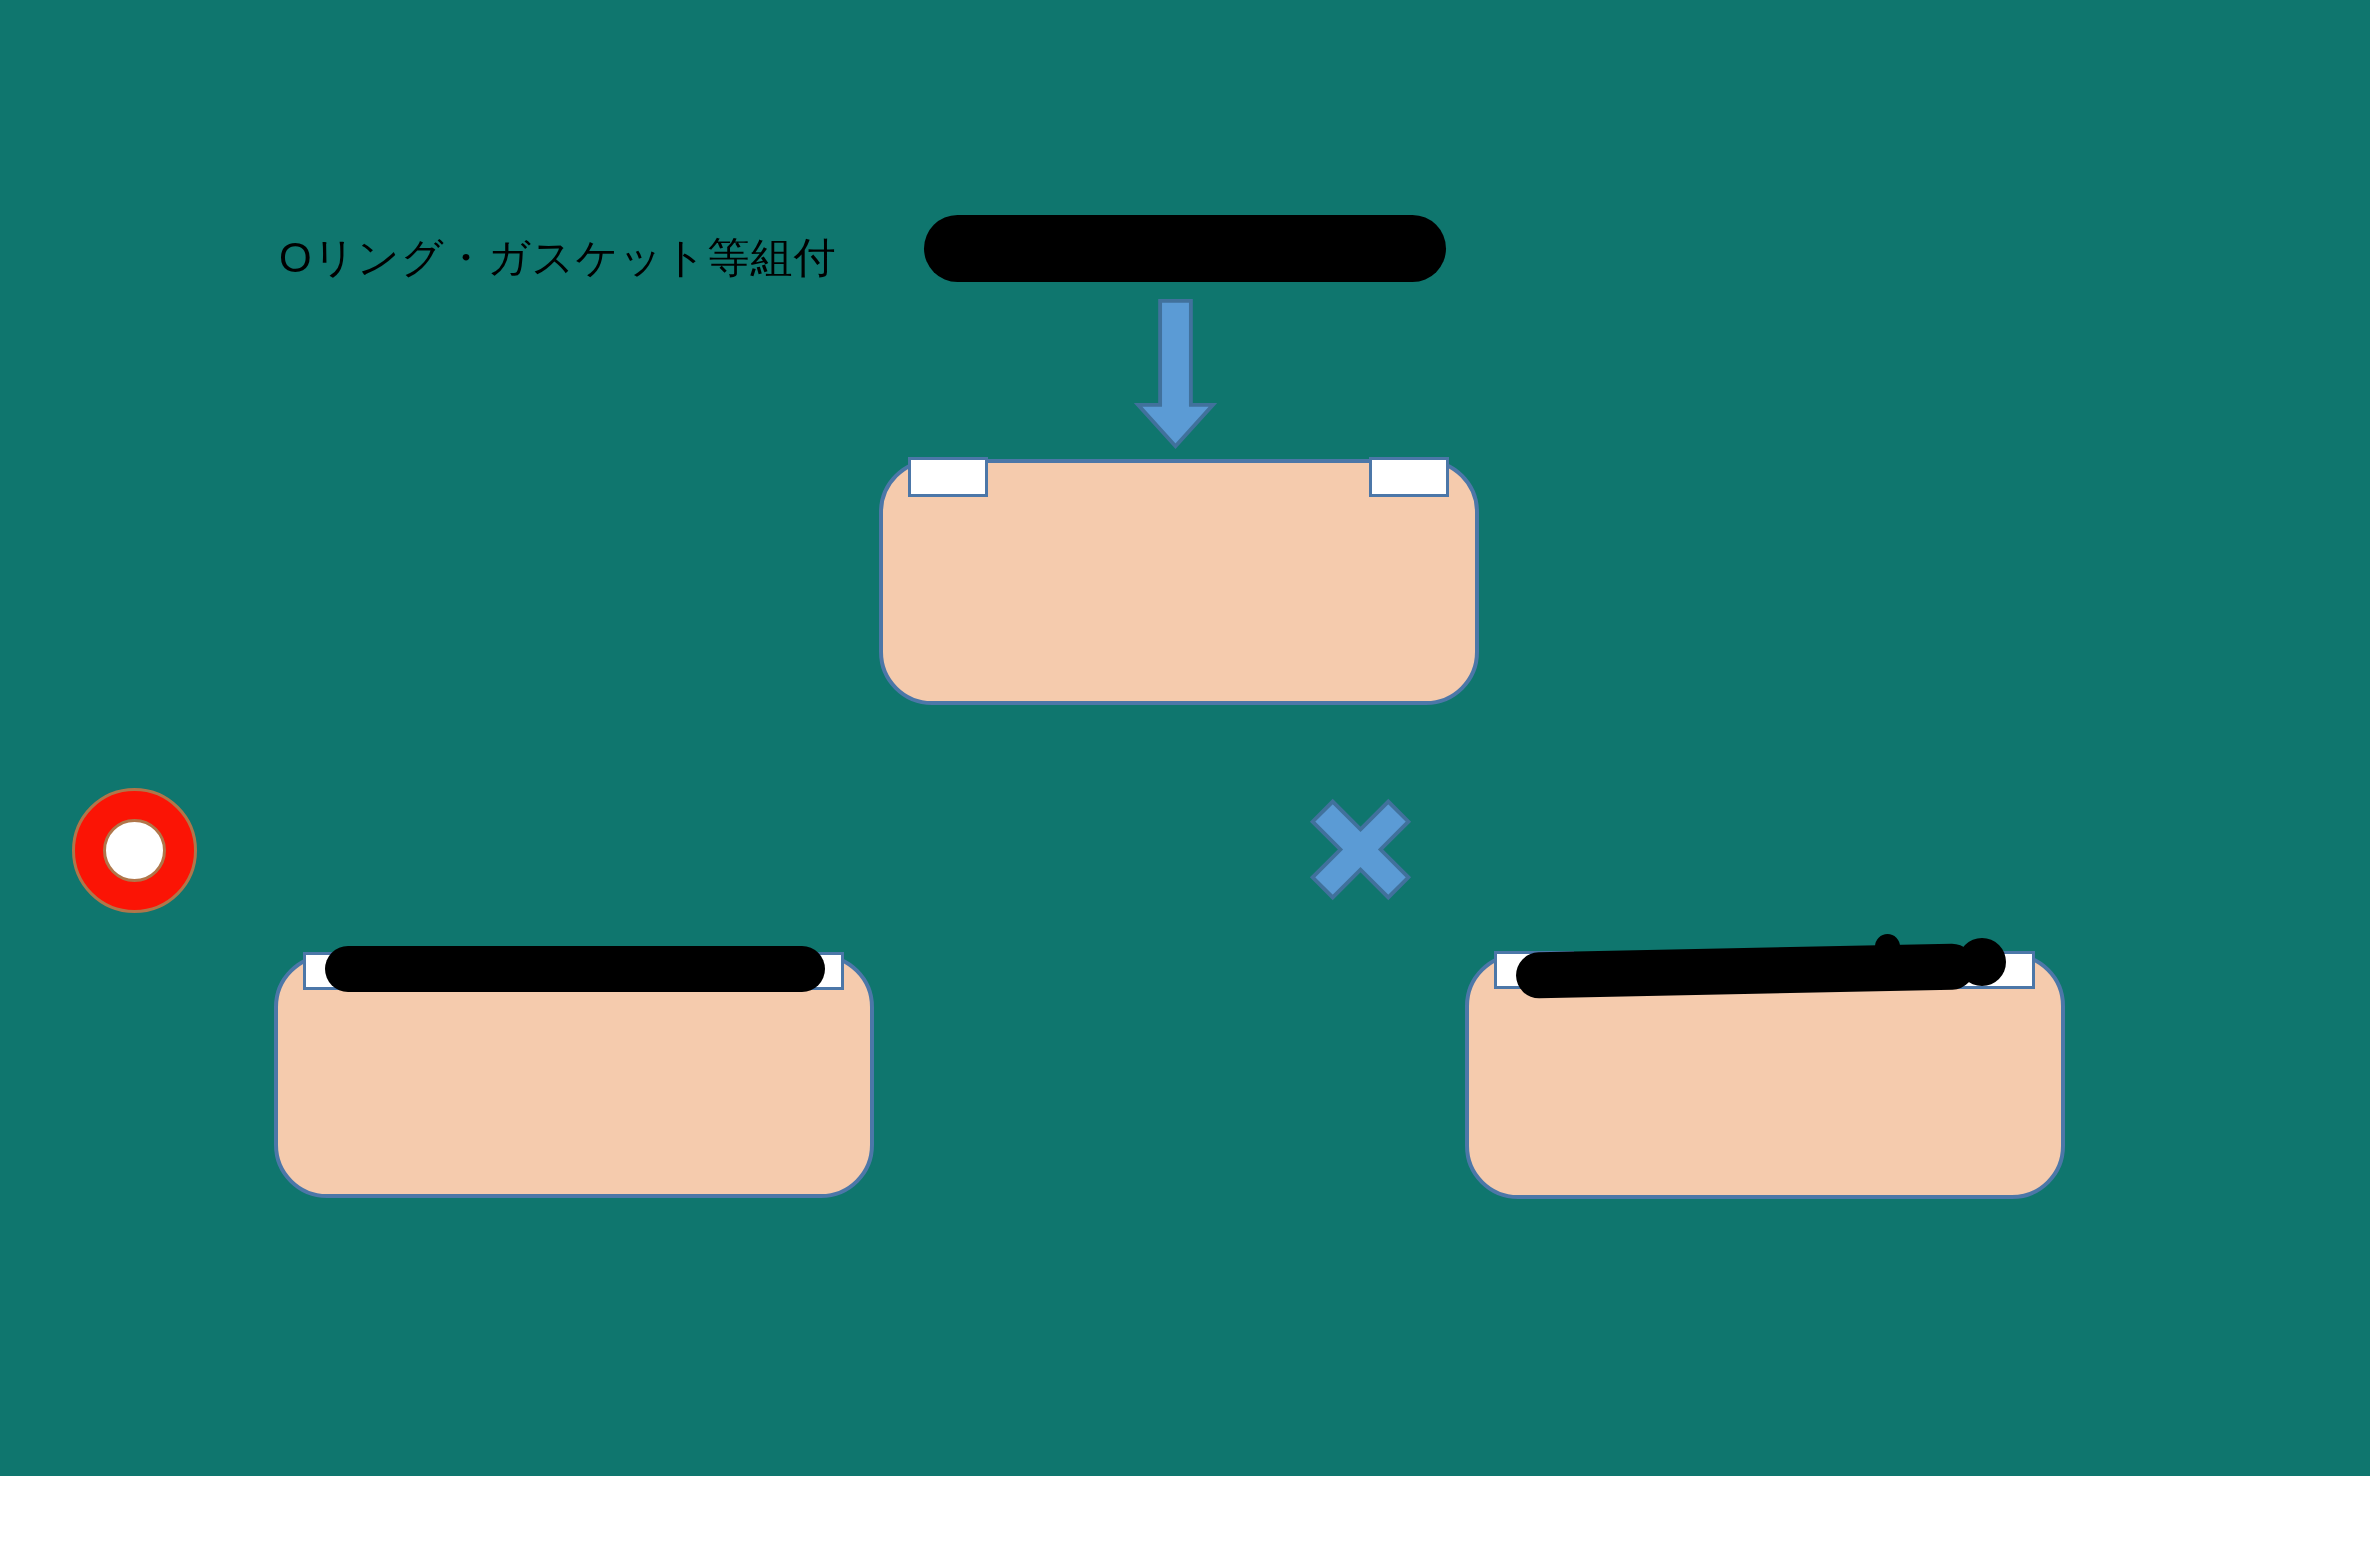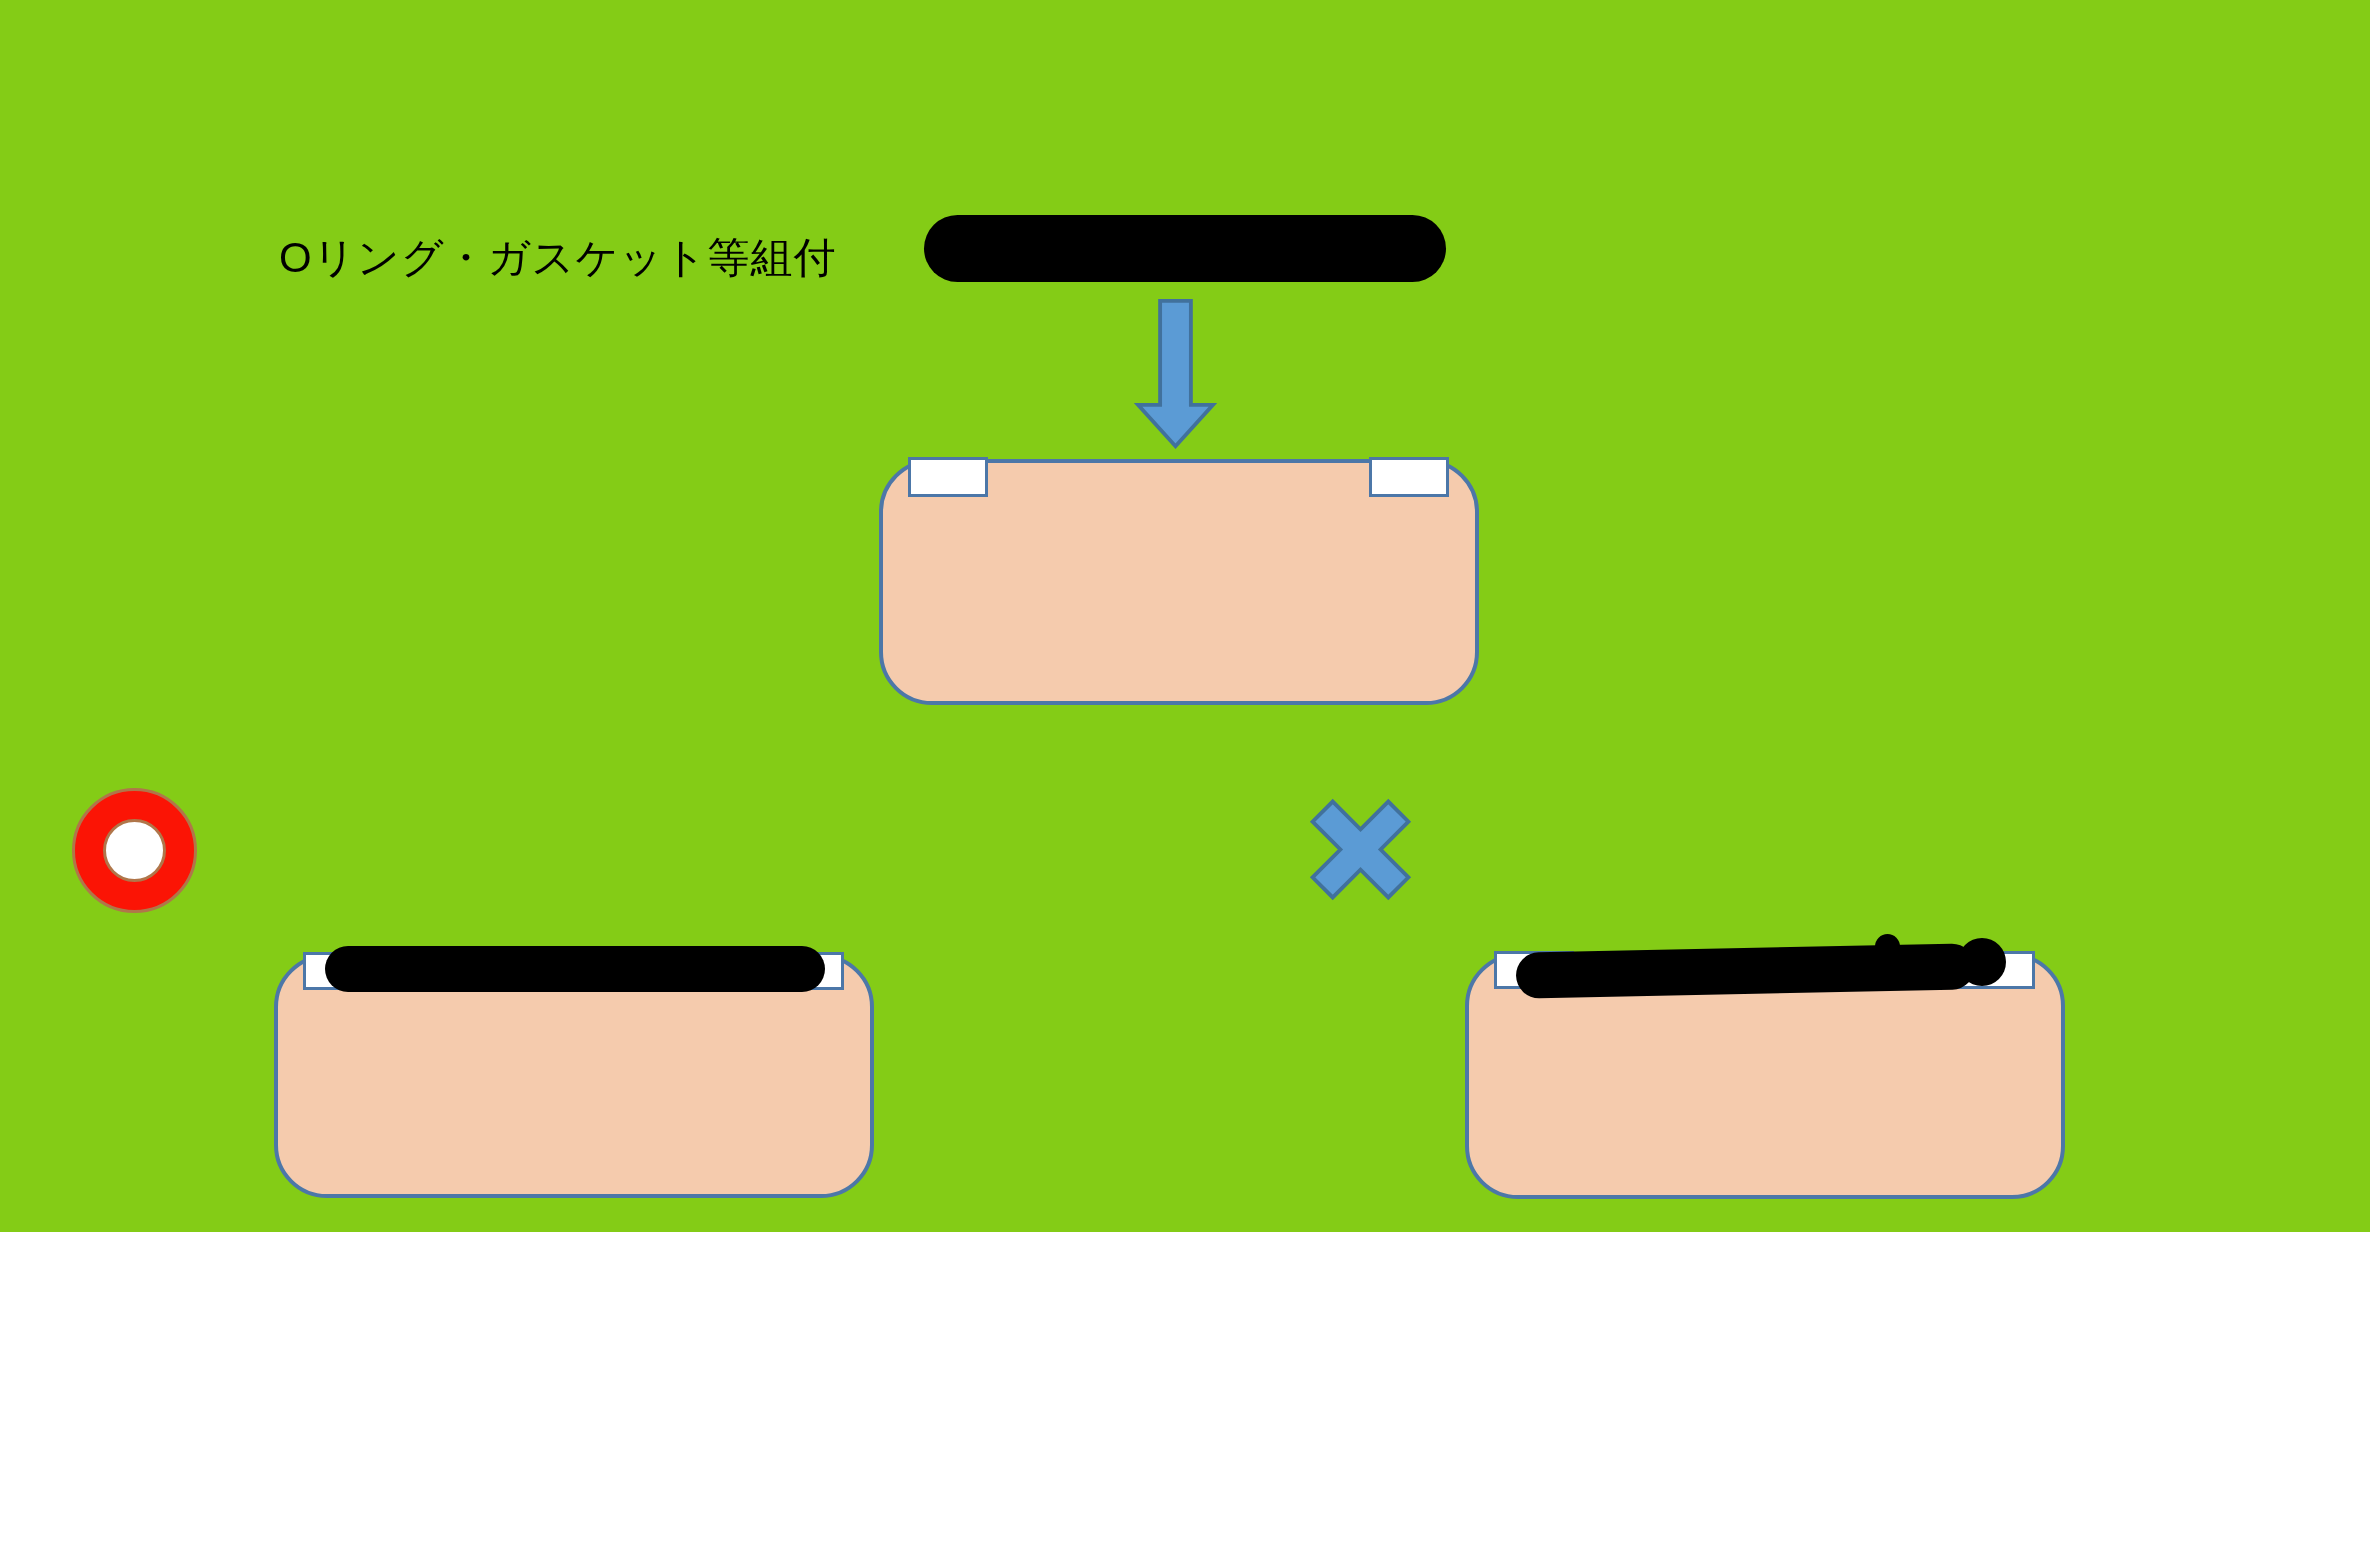--- a/index.html
+++ b/index.html
@@ -4,22 +4,22 @@
 <style>
   html, body {
     margin: 0;
     padding: 0;
     background: #ffffff;
     font-family: "Liberation Sans", "DejaVu Sans", sans-serif;
   }
   .stage {
     position: relative;
     width: 2371px;
-    height: 1232px;
-    background: #84cc16;
+    height: 1476px;
+    background: #0f766e;
     overflow: hidden;
   }
   .abs { position: absolute; }
 
   
   .slide-title {
     left: 279px;
     top: 234px;
     font-size: 42px;
     line-height: 1.15;

